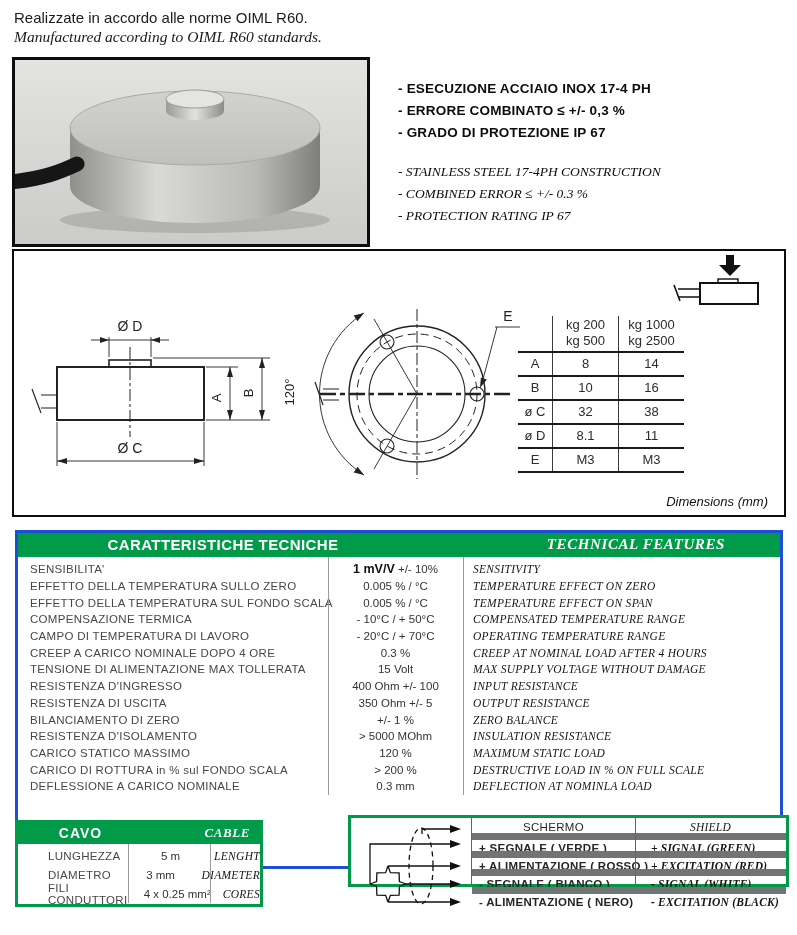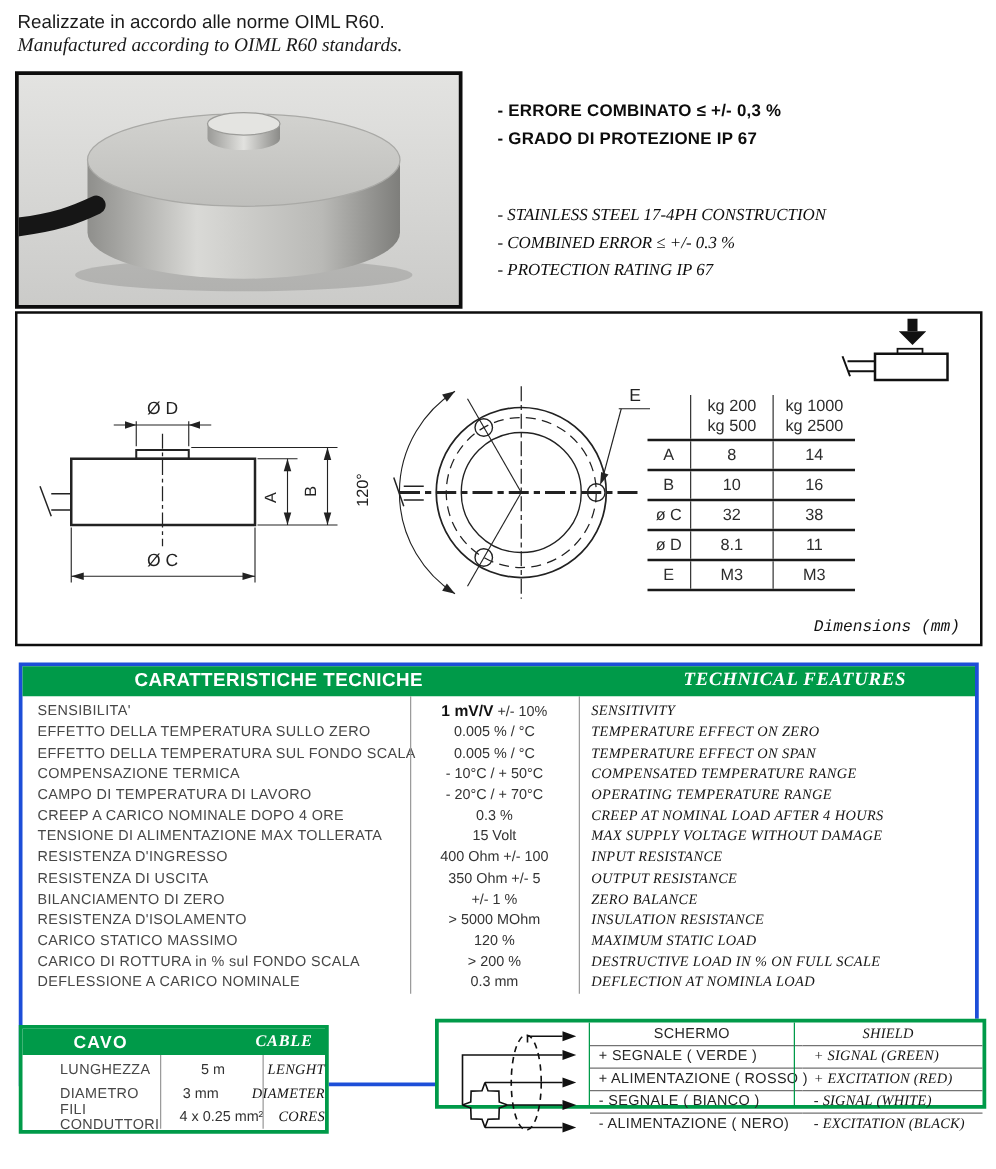--- a/index.html
+++ b/index.html
@@ -27,21 +27,21 @@
   .draw-panel{position:absolute;left:12px;top:249px;width:770px;height:264px;
               border:2px solid #0d0d0d;background:#fff;}
   .draw-svg{position:absolute;left:0;top:0;}
   .dimtbl{position:absolute;left:504px;top:65px;width:166px;font-size:13px;color:#2c2c2c;}
   .dt-row{display:flex;border-bottom:2px solid #1a1a1a;}
   .dt-l{width:34px;text-align:center;}
   .dt-c{width:65px;border-left:1px solid #3a3a3a;text-align:center;}
   .dt-head .dt-c{height:34px;line-height:16px;padding-top:1px;text-align:center;}
   .dt-data{height:22px;line-height:22px;}
   .dim-note{position:absolute;right:16px;bottom:6px;font-size:13px;
-            font-family:Liberation Mono, monospace;font-style:italic;color:#111;}
+            font-family:Liberation Sans, sans-serif;font-style:italic;color:#111;}
 
   
   .spec{position:absolute;left:15px;top:530px;width:768px;height:339px;
         border:3px solid #1d4ed8;box-sizing:border-box;background:#fff;}
   .spec-head{position:relative;height:24px;background:#009a49;}
   .spec-title-it{position:absolute;left:40px;top:3px;width:330px;text-align:center;
                  color:#fff;font-size:15px;font-weight:bold;letter-spacing:.4px;}
   .spec-title-en{position:absolute;right:55px;top:3px;color:#fff;font-size:15px;
                  font-family:"Liberation Serif",serif;font-style:italic;font-weight:bold;
                  letter-spacing:.6px;}
@@ -75,21 +75,21 @@
   .wire{position:absolute;left:348px;top:815px;width:441px;height:72px;
         border:3px solid #009a49;box-sizing:border-box;background:#fff;}
   .wire-inner{position:relative;height:100%;}
   .w-vdiv{position:absolute;top:0;bottom:0;width:1px;background:#009a49;}
   .w-v1{left:120px;} .w-v2{left:284px;}
   .w-row{display:flex;height:18px;align-items:center;}
   .w-sp{width:121px;height:100%;}
   .w-it{width:163px;font-size:11.5px;color:#262626;letter-spacing:.3px;padding-left:7px;white-space:nowrap;}
   .w-en{flex:1;font-size:11.5px;color:#151515;padding-left:9px;letter-spacing:.2px;
         font-family:"Liberation Serif",serif;font-style:italic;white-space:nowrap;}
-  .w-row + .w-row .w-it, .w-row + .w-row .w-en{border-top:1px solid #737373;height:17px;line-height:17px;}
+  .w-row + .w-row .w-it, .w-row + .w-row .w-en{border-top:7px solid #737373;height:17px;line-height:17px;font-weight:bold;}
   .w-center{text-align:center;padding-left:0;}
   .bridge-svg{position:absolute;left:3px;top:2px;}
 
   svg text{font-family:"Liberation Sans",sans-serif;}
 </style>
 </head>
 <body>
 
 <div class="page">
 
@@ -118,20 +118,21 @@
       <ellipse cx="180" cy="160" rx="135" ry="13" fill="rgba(0,0,0,0.13)"></ellipse>
       <path d="M55,68 V126 A125,37 0 0 0 305,126 V68 Z" fill="url(#gBody)"></path>
       <ellipse cx="180" cy="68" rx="125" ry="37" fill="url(#gTop)" stroke="#a9a9a6"></ellipse>
       <path d="M151,39 V51 A29,9 0 0 0 209,51 V39 Z" fill="url(#gBtn)"></path>
       <ellipse cx="180" cy="39" rx="29" ry="9" fill="#e4e4e1" stroke="#9c9c99"></ellipse>
       <path d="M-4,122 C30,118 45,112 62,104" stroke="#161616" stroke-width="15" fill="none" stroke-linecap="round"></path>
     </svg>
   </div>
 
   <div class="feat-it">
+    <div>- ESECUZIONE ACCIAIO INOX 17-4 PH</div>
     <div>- ERRORE COMBINATO ≤ +/- 0,3 %</div>
     <div>- GRADO DI PROTEZIONE  IP 67</div>
   </div>
   <div class="feat-en">
     <div>- STAINLESS STEEL 17-4PH CONSTRUCTION</div>
     <div>- COMBINED ERROR ≤ +/- 0.3 %</div>
     <div>- PROTECTION RATING IP 67</div>
   </div>
 
   <div class="draw-panel">

